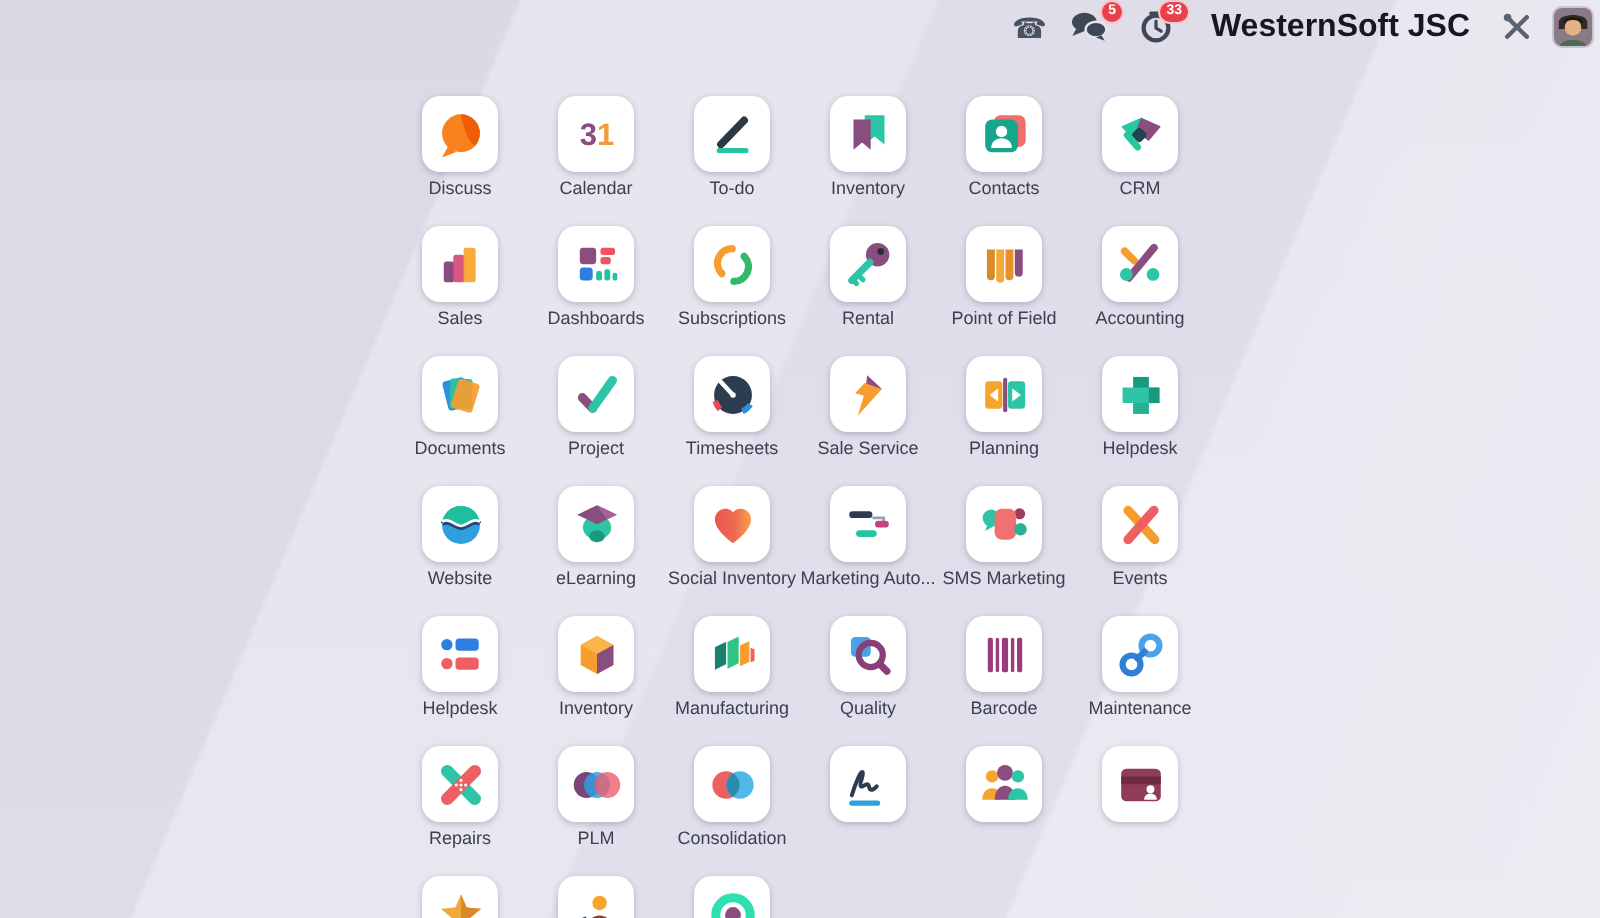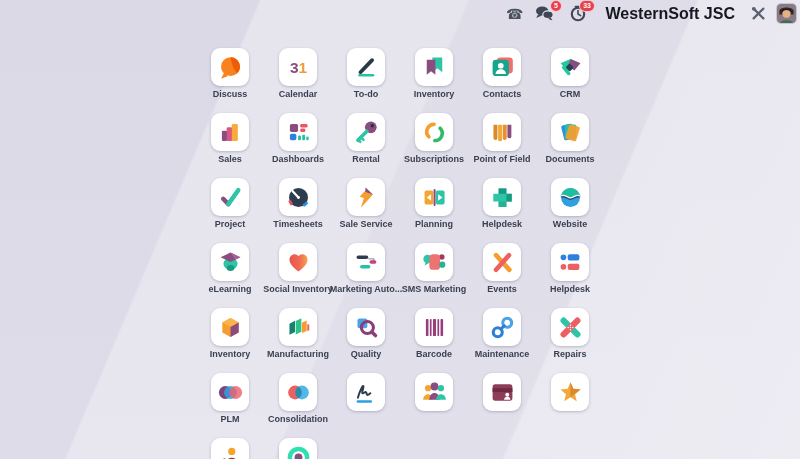--- a/index.html
+++ b/index.html
@@ -24,21 +24,21 @@
   .phone-glyph{font-size:14px;color:#49505e;line-height:1}
   .avatar-wrap{width:19px;height:19px;border-radius:4px;overflow:hidden;margin-left:5px;cursor:pointer;
     box-shadow:0 0 0 1px rgba(0,0,0,.15)}
   
   .grid{position:absolute;left:211px;top:48px;width:378px;display:grid;
     grid-template-columns:repeat(6,38px);column-gap:30px;row-gap:13px}
   .app{display:flex;flex-direction:column;align-items:center;width:38px;cursor:pointer}
   .app-box{width:38px;height:38px;background:#fff;border-radius:9px;
     box-shadow:0 1px 3px rgba(55,55,90,.28);display:flex;align-items:center;justify-content:center;flex:none}
   .app-box svg{width:31px;height:31px;display:block}
-  .app-label{margin-top:3px;height:11px;line-height:11px;font-size:9px;font-weight:bold;color:#3a4150;
+  .app-label{margin-top:3px;height:11px;line-height:11px;font-size:9px;font-weight:normal;color:#3a4150;
     white-space:nowrap;width:76px;margin-left:-19px;margin-right:-19px;text-align:center;overflow:hidden}
 </style>
 </head>
 <body>
 
 <header class="topbar">
   <button class="systray-btn">
       <span class="phone-glyph">☎</span>
     </button>
 
@@ -166,47 +166,58 @@
           <rect x="17.5" y="21.5" width="3.4" height="5.5" rx="1.3" fill="#28c1a0"></rect>
           <rect x="22.3" y="20.5" width="3.4" height="6.5" rx="1.3" fill="#28c1a0"></rect>
           <rect x="27" y="22.5" width="2.8" height="4.5" rx="1.2" fill="#28c1a0"></rect>
         </svg>
       </div>
       <div class="app-label">Dashboards</div>
     </div>
     <div class="app">
       <div class="app-box">
         <svg viewBox="0 0 36 36">
+          <path d="M11.5 23a8.5 8.5 0 0 1 6-14.5" stroke="#f59d2f" stroke-width="4.2" fill="none" stroke-linecap="round"></path>
+          <path d="M24.5 13a8.5 8.5 0 0 1-6 14.5" stroke="#35b968" stroke-width="4.2" fill="none" stroke-linecap="round"></path>
+        </svg>
+      </div>
+      <div class="app-label">Subscriptions</div>
+    </div>
+    <div class="app">
+      <div class="app-box">
+        <svg viewBox="0 0 36 36">
           <circle cx="23" cy="12" r="6.8" fill="#8a4d7f"></circle>
           <circle cx="24.8" cy="10.2" r="2" fill="#27313f"></circle>
           <path d="M18.5 16.5L8 27" stroke="#2ec4a6" stroke-width="4.2" stroke-linecap="round"></path>
           <path d="M11.5 23.5l3 3M8.5 26.5l2.3 2.3" stroke="#2ec4a6" stroke-width="3" stroke-linecap="round"></path>
         </svg>
       </div>
       <div class="app-label">Rental</div>
     </div>
     <div class="app">
       <div class="app-box">
         <svg viewBox="0 0 36 36">
-          <path d="M11.5 23a8.5 8.5 0 0 1 6-14.5" stroke="#f59d2f" stroke-width="4.2" fill="none" stroke-linecap="round"></path>
-          <path d="M24.5 13a8.5 8.5 0 0 1-6 14.5" stroke="#35b968" stroke-width="4.2" fill="none" stroke-linecap="round"></path>
-        </svg>
-      </div>
-      <div class="app-label">Subscriptions</div>
-    </div>
-    <div class="app">
-      <div class="app-box">
-        <svg viewBox="0 0 36 36">
           <path d="M7.5 9h4.6v15.5a2.3 2.3 0 0 1-4.6 0z" fill="#d98a2b"></path>
           <path d="M12.9 9h4.6v17a2.3 2.3 0 0 1-4.6 0z" fill="#f2a93b"></path>
           <path d="M18.3 9h4.6v15.5a2.3 2.3 0 0 1-4.6 0z" fill="#e8912c"></path>
           <path d="M23.7 9h4.6v13.5a2.3 2.3 0 0 1-4.6 0z" fill="#8a4d7f"></path>
         </svg>
       </div>
       <div class="app-label">Point of Field</div>
+    </div>
+    <div class="app">
+      <div class="app-box">
+        <svg viewBox="0 0 36 36">
+          <path d="M8.5 10l5.5 5.5" stroke="#f59d2f" stroke-width="4.4" stroke-linecap="round"></path>
+          <path d="M25.5 8L11 25.5" stroke="#8a4d7f" stroke-width="4.4" stroke-linecap="round"></path>
+          <circle cx="9.5" cy="23.5" r="3.7" fill="#2ec4a6"></circle>
+          <circle cx="25" cy="23.5" r="3.7" fill="#2ec4a6"></circle>
+        </svg>
+      </div>
+      <div class="app-label">Accounting</div>
     </div>
     <div class="app">
       <div class="app-box">
         <svg viewBox="0 0 36 36">
           <g transform="rotate(-14 18 18)">
             <rect x="9" y="8" width="13" height="17.5" rx="2" fill="#2f8fdd"></rect>
           </g>
           <g transform="rotate(2 18 18)">
             <rect x="11.5" y="8.5" width="13" height="17.5" rx="2" fill="#27c2a2" opacity=".95"></rect>
           </g>

